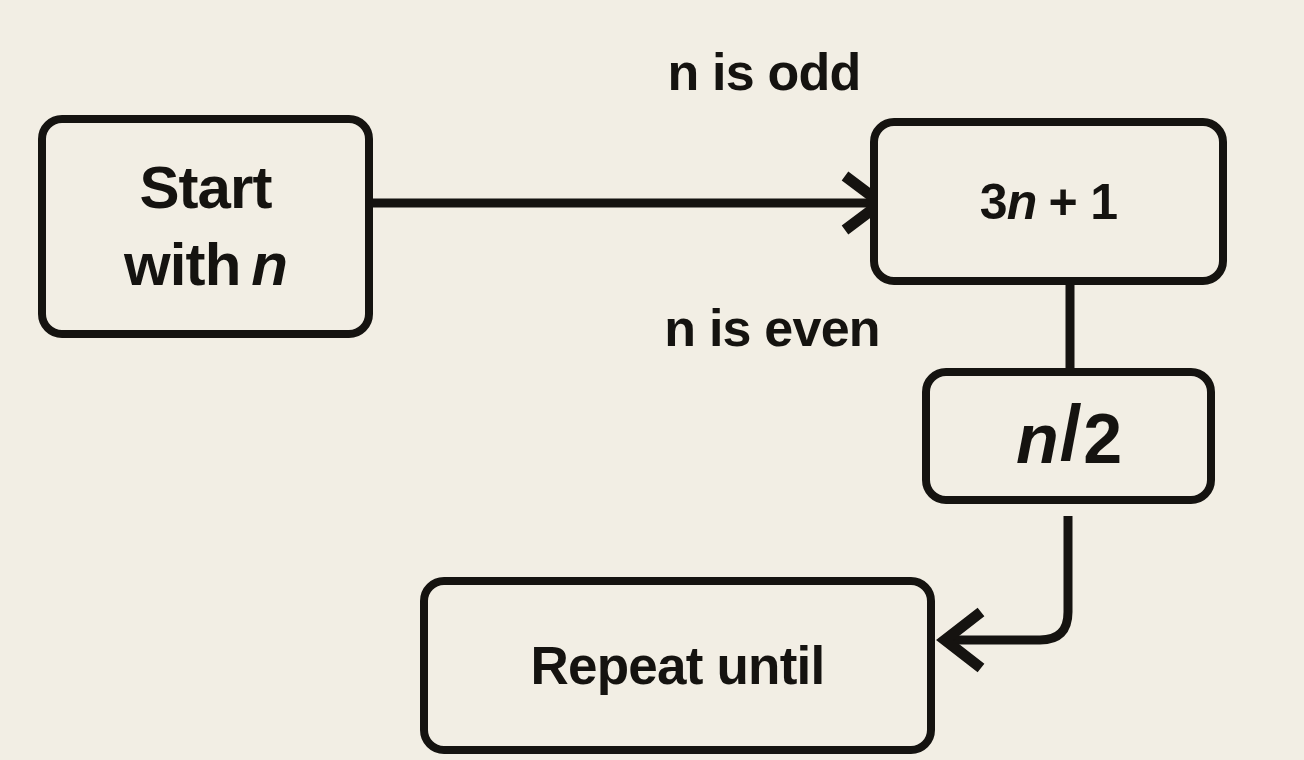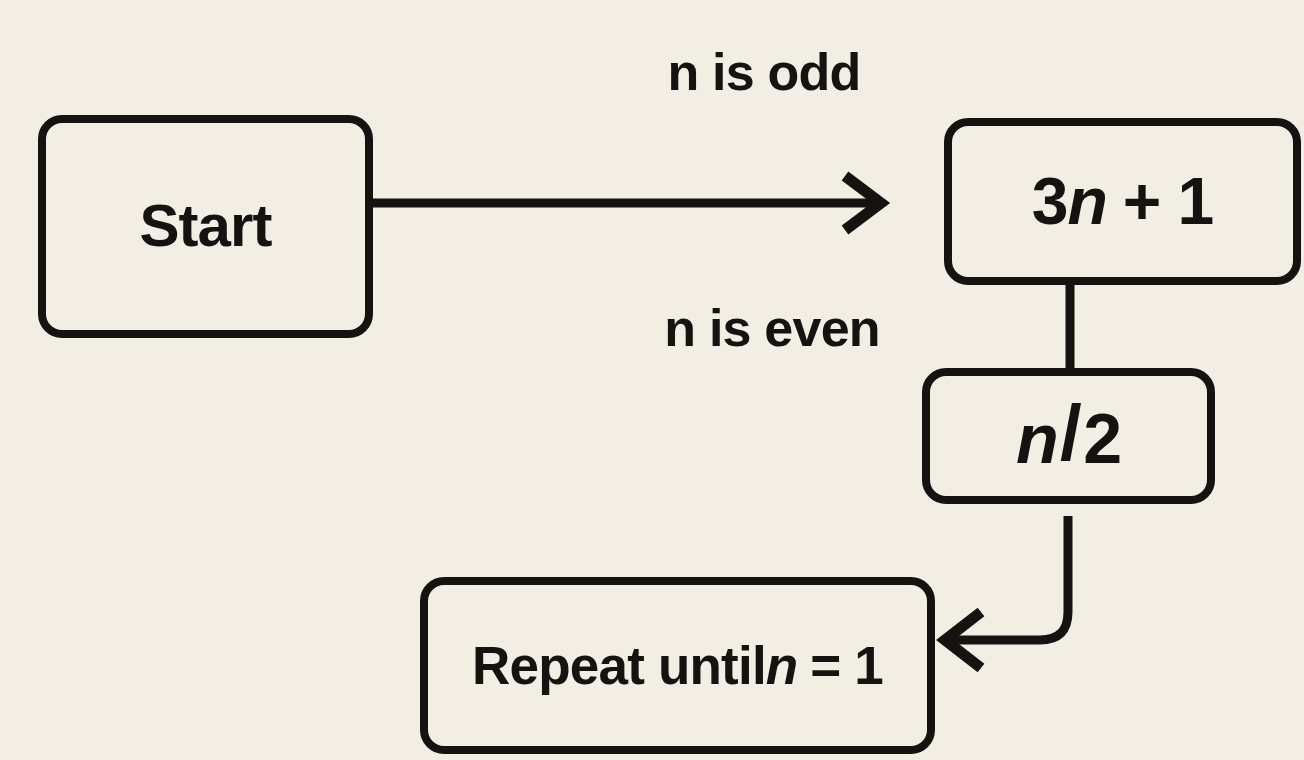--- a/index.html
+++ b/index.html
@@ -30,34 +30,34 @@
     stroke-linecap: butt;
     stroke-linejoin: miter;
   }
   svg .head { stroke-width: 11; }
   .node {
     position: absolute;
     border: 8px solid var(--ink);
     border-radius: 24px;
     background: var(--bg);
     display: flex;
-    flex-direction: row;
+    flex-direction: column;
     align-items: center;
     justify-content: center;
     text-align: center;
     font-weight: bold;
     letter-spacing: -0.015em;
     color: var(--ink);
   }
   .node .nline { line-height: 1.28; white-space: nowrap; }
   .var { font-style: italic; }
   .gap { margin-left: 0.24em; }
   .tightgap { margin-left: 0.18em; }
   .node.start  { left: 38px;  top: 115px; width: 335px; height: 223px; font-size: 60px; }
-  .node.odd    { left: 944px; top: 118px; width: 357px; height: 167px; font-size: 66px; }
+  .node.odd    { left: 870px; top: 118px; width: 357px; height: 167px; font-size: 50px; }
   .node.half   { left: 922px; top: 368px; width: 293px; height: 136px; font-size: 70px; }
   .node.repeat { left: 420px; top: 577px; width: 515px; height: 177px; font-size: 53px; }
   .half .slash { font-style: normal; font-size: 1.12em; margin: 0 0.03em; position: relative; top: -0.03em; }
   .edge-label {
     position: absolute;
     transform: translateX(-50%);
     font-weight: bold;
     font-size: 52px;
     letter-spacing: -0.015em;
     white-space: nowrap;
@@ -76,39 +76,39 @@
     <path class="line head" d="M845 176 L881 203 L845 230"></path>
     <path class="line" d="M1070 283 V 372"></path>
     <path class="line" d="M1068 516 V 612 Q1068 640 1040 640 H 952"></path>
     <path class="line head" d="M981 612 L945 640 L981 668"></path>
   </svg>
 
   <div class="node start">
     <div class="nline">
       <span>Start</span>
     </div>
+    <div class="nline">
+      <span>with</span><span class="var tightgap">n</span>
+    </div>
   </div>
 
   <div class="node odd">
     <div class="nline">
       <span>3</span><span class="var">n</span><span class="gap">+ 1</span>
     </div>
   </div>
 
   <div class="node half">
     <div class="nline">
       <span class="var">n</span><span class="slash">/</span><span>2</span>
     </div>
   </div>
 
   <div class="node repeat">
     <div class="nline">
       <span>Repeat until</span>
     </div>
-    <div class="nline">
-      <span class="var">n</span><span class="gap">= 1</span>
-    </div>
   </div>
 
   <div class="edge-label even-label">n is even</div>
   <div class="edge-label odd-label">n is odd</div>
 
 </div>
 
 </body></html>

